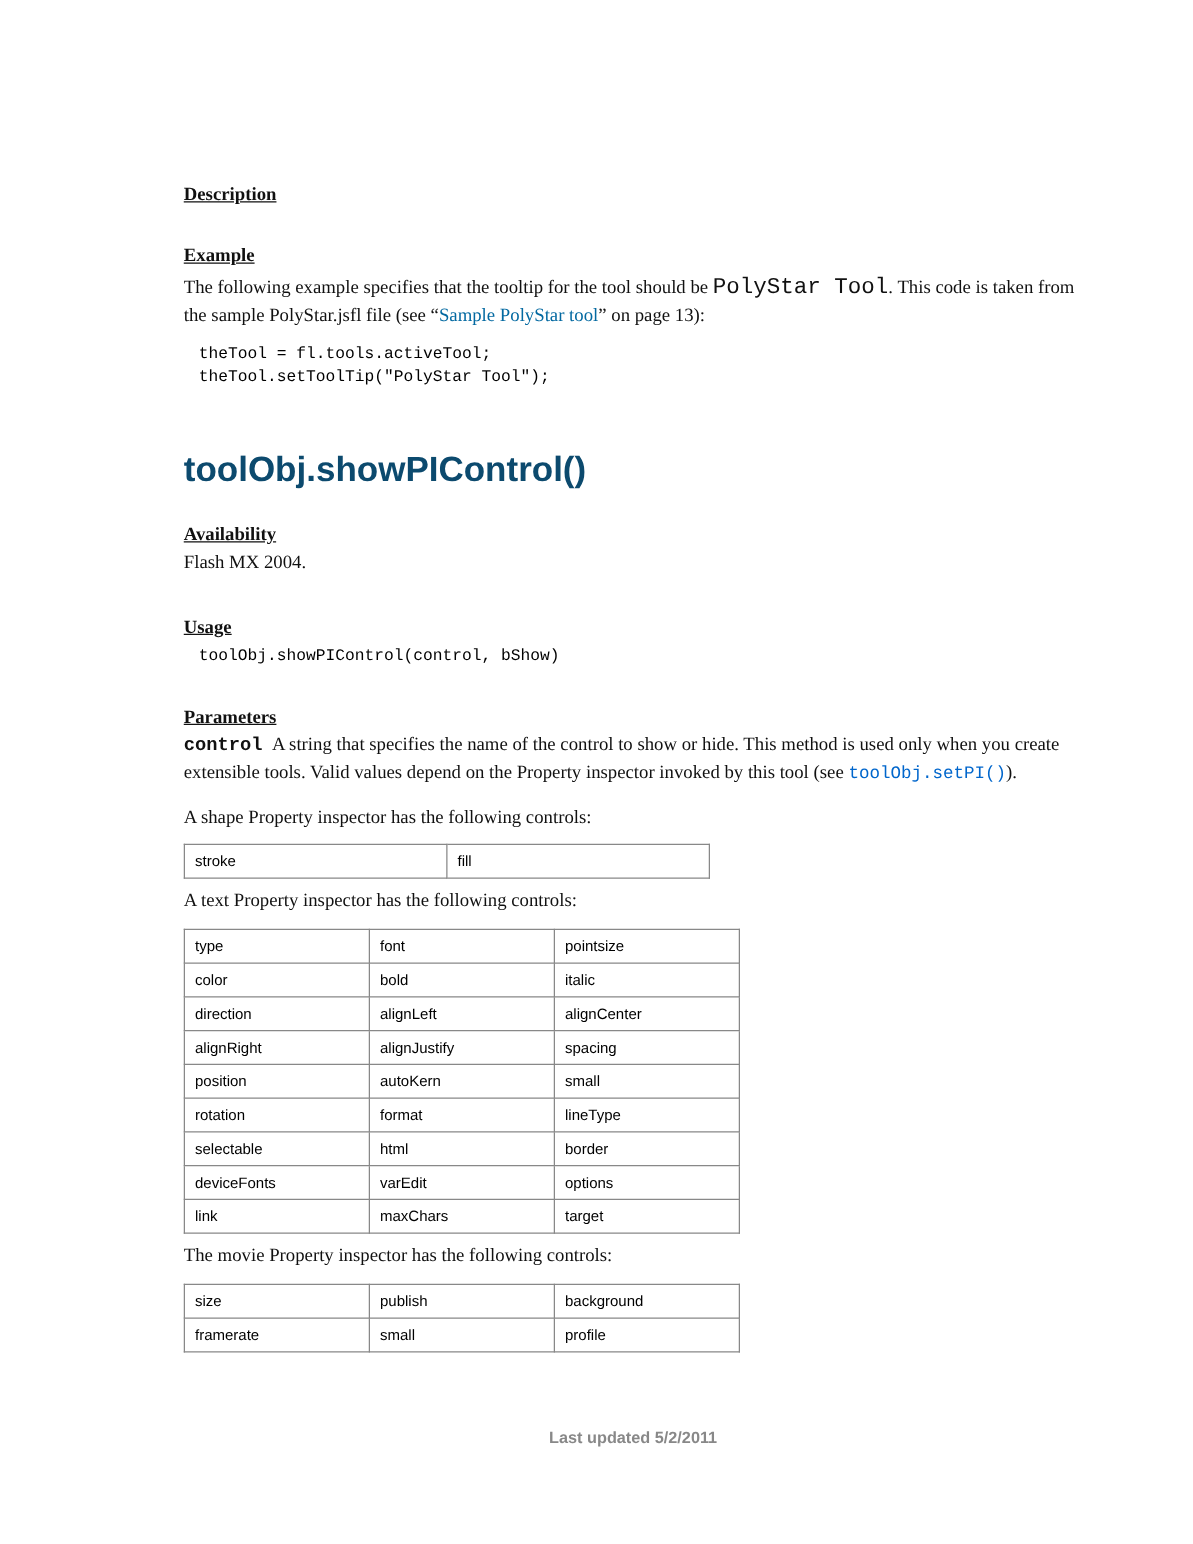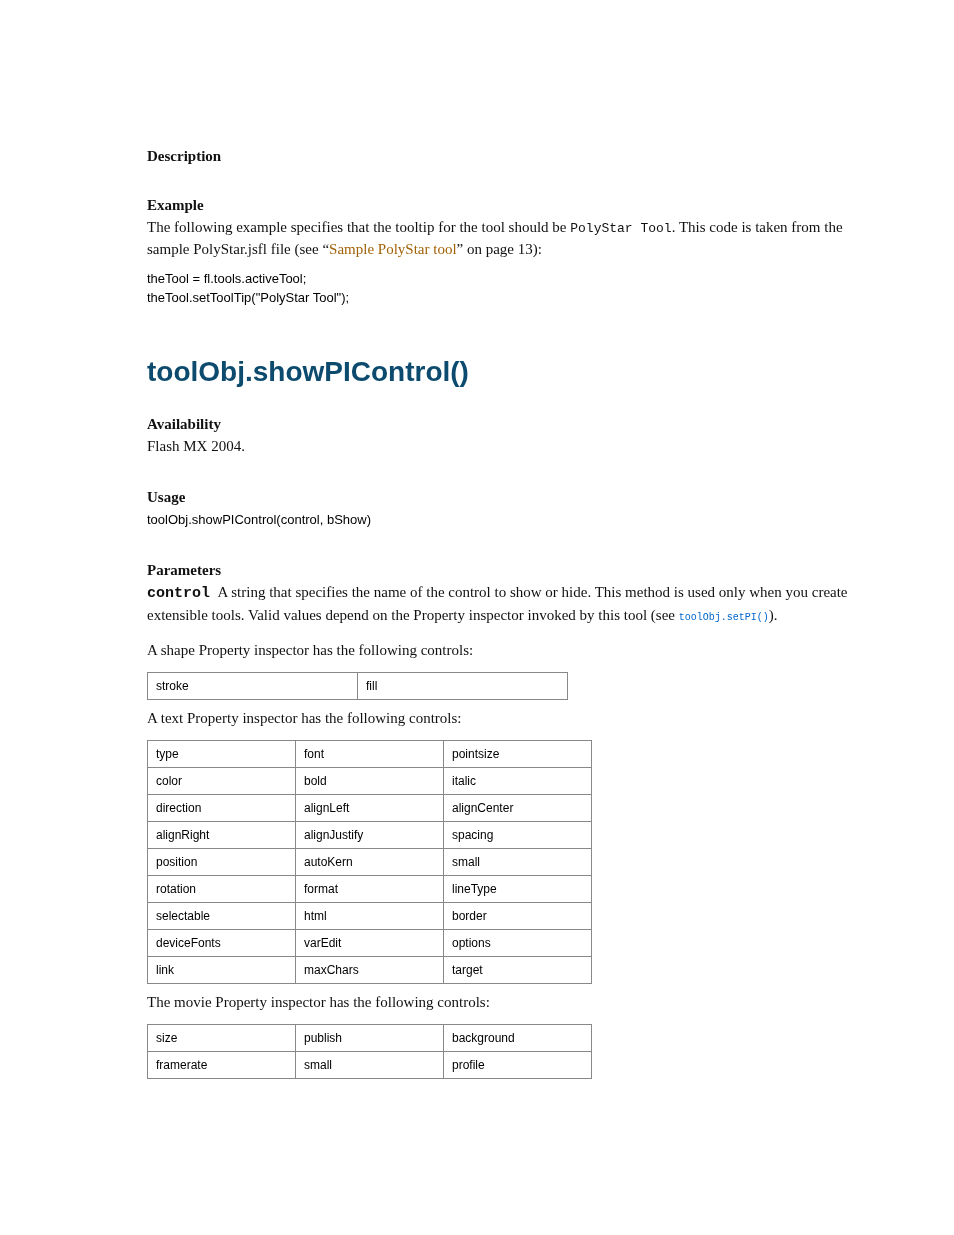--- a/index.html
+++ b/index.html
@@ -47,44 +47,46 @@
     align-items: flex-start;
   }
   .section {
     margin-top: 32px;
   }
   .run-in {
     font-weight: bold;
     font-family: "Minion Pro", Georgia, serif;
     font-size: 15px;
     color: #111;
+    text-decoration: underline;
   }
   .body {
     font-size: 15px;
     line-height: 1.45;
     color: #111;
     margin-top: 3px;
   }
   .code, code {
     font-family: "Courier New", Courier, monospace;
-    font-size: 13px;
+    font-size: 18px;
   }
   .code-block {
-    font-family: Liberation Sans, sans-serif;
+    font-family: Liberation Mono, monospace;
     font-size: 13px;
     white-space: pre;
     margin-top: 8px;
     line-height: 1.5;
+    margin-left: 12px;
   }
   .link {
-    color: #a16207;
+    color: #0369a1;
   }
   .codelink {
     font-family: "Courier New", Courier, monospace;
-    font-size: 10px;
+    font-size: 14px;
     color: #0066cc;
   }
   h1.api {
     font-family: "Myriad Pro", "Helvetica Neue", Arial, sans-serif;
     font-weight: bold;
     font-size: 28px;
     margin-top: 48px;
     margin-bottom: 28px;
     color: #0c4a6e;
   }
@@ -226,14 +228,15 @@
           </tr>
       <tr>
             <td>framerate</td>
             <td>small</td>
             <td>profile</td>
           </tr>
     </tbody>
       </table>
   </div>
 
+  <div class="footer">Last updated 5/2/2011</div>
 
 </div>
 
 </body></html>

